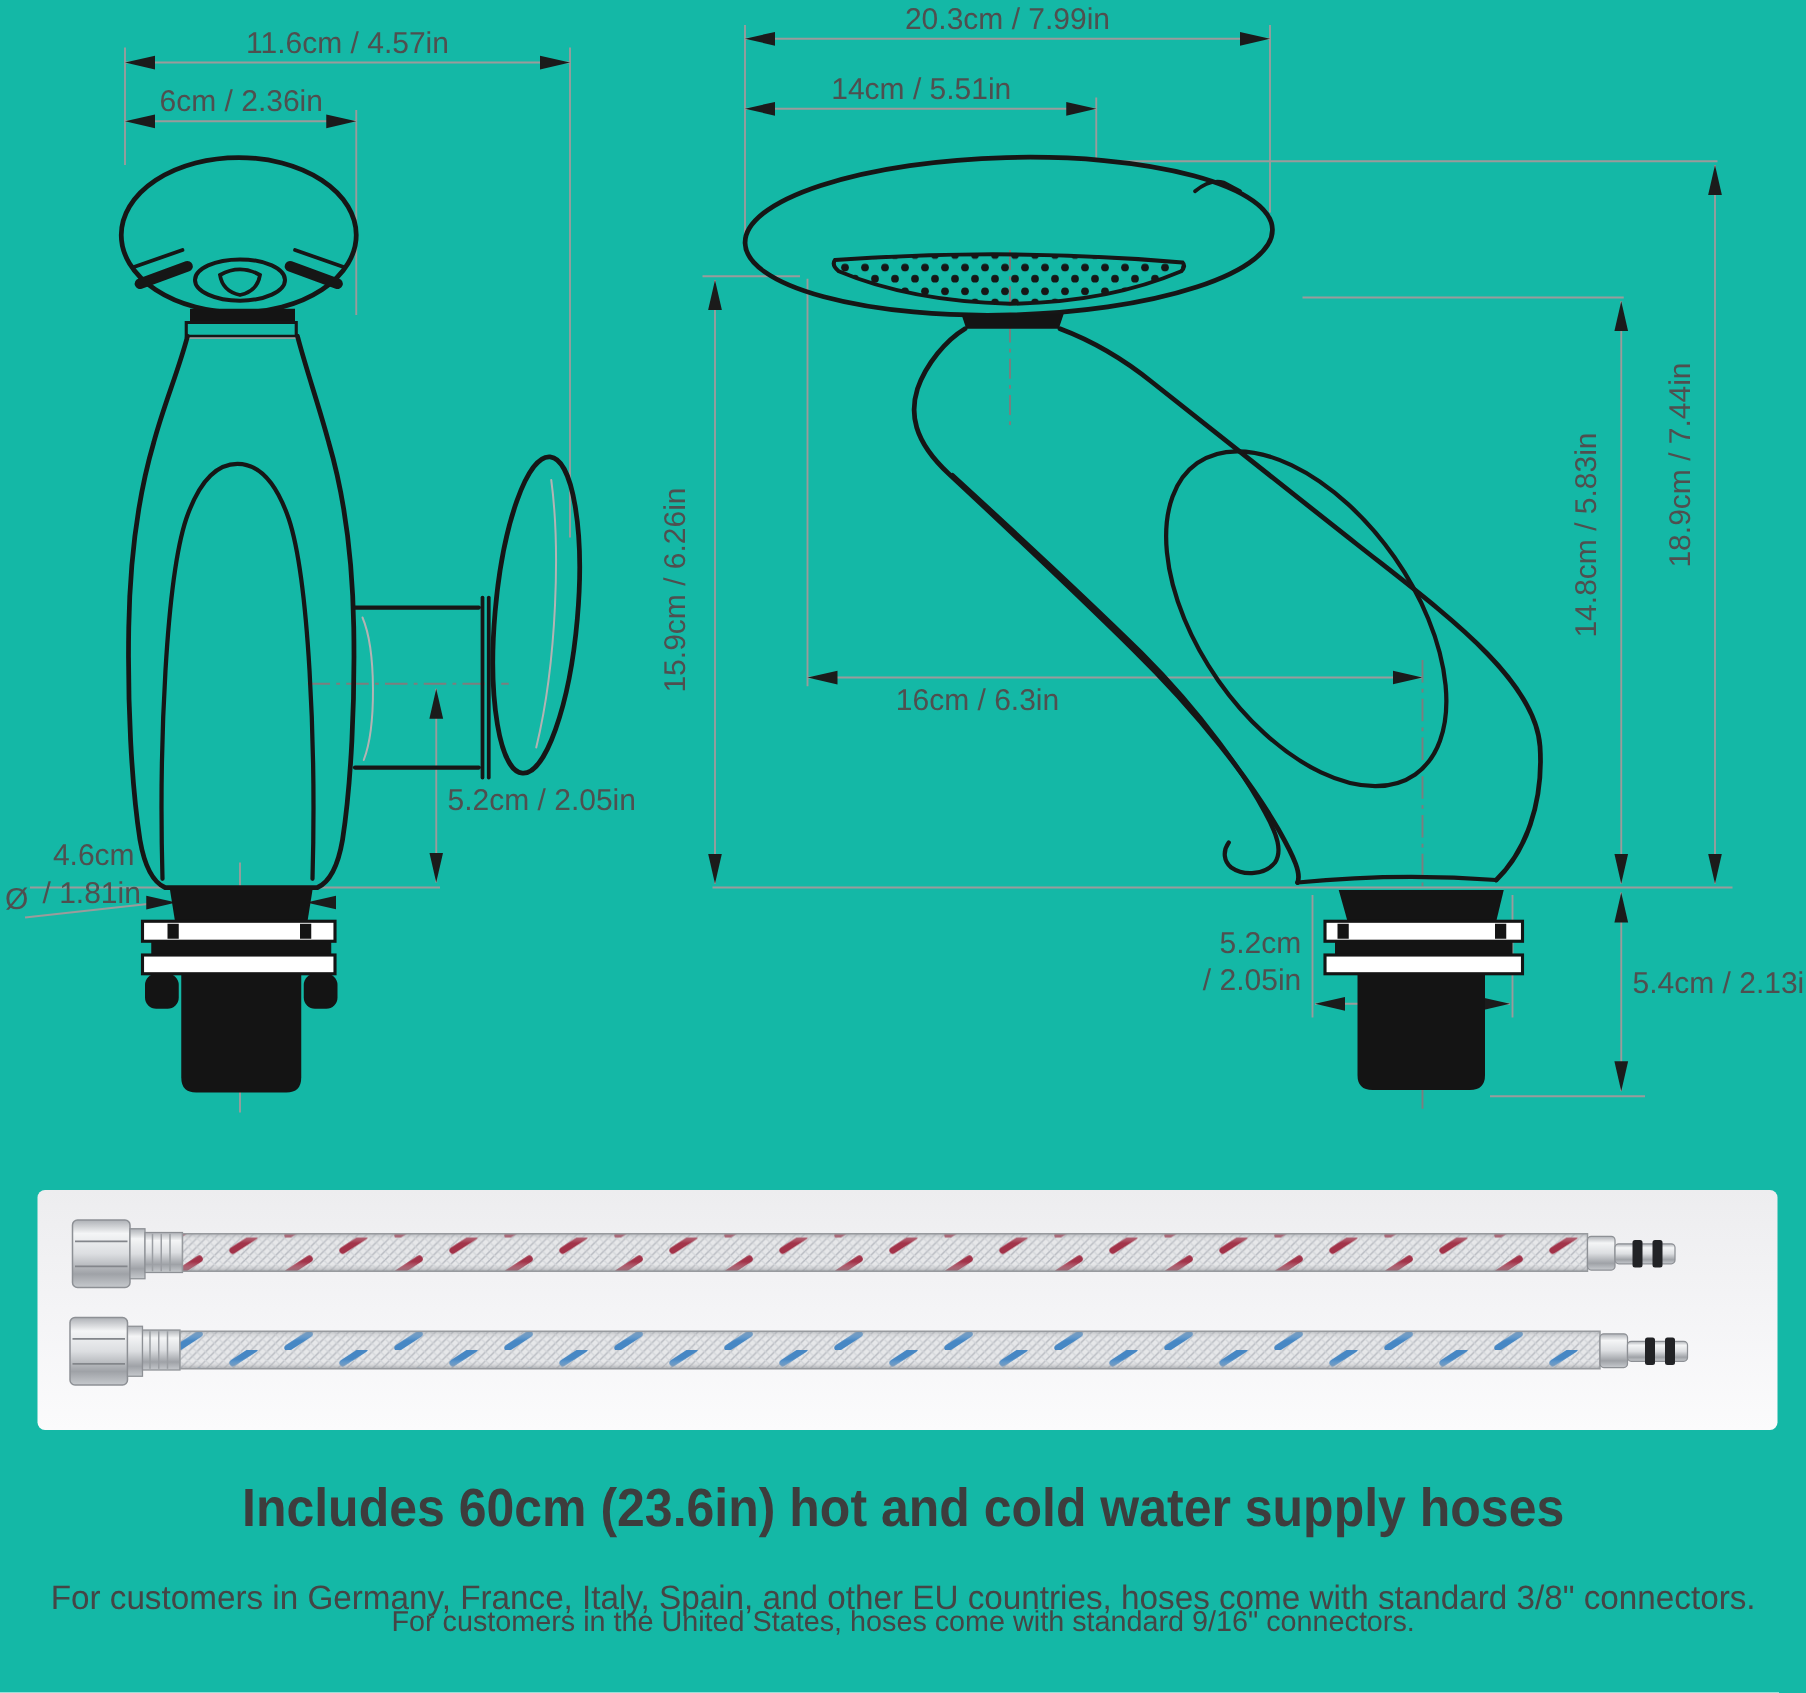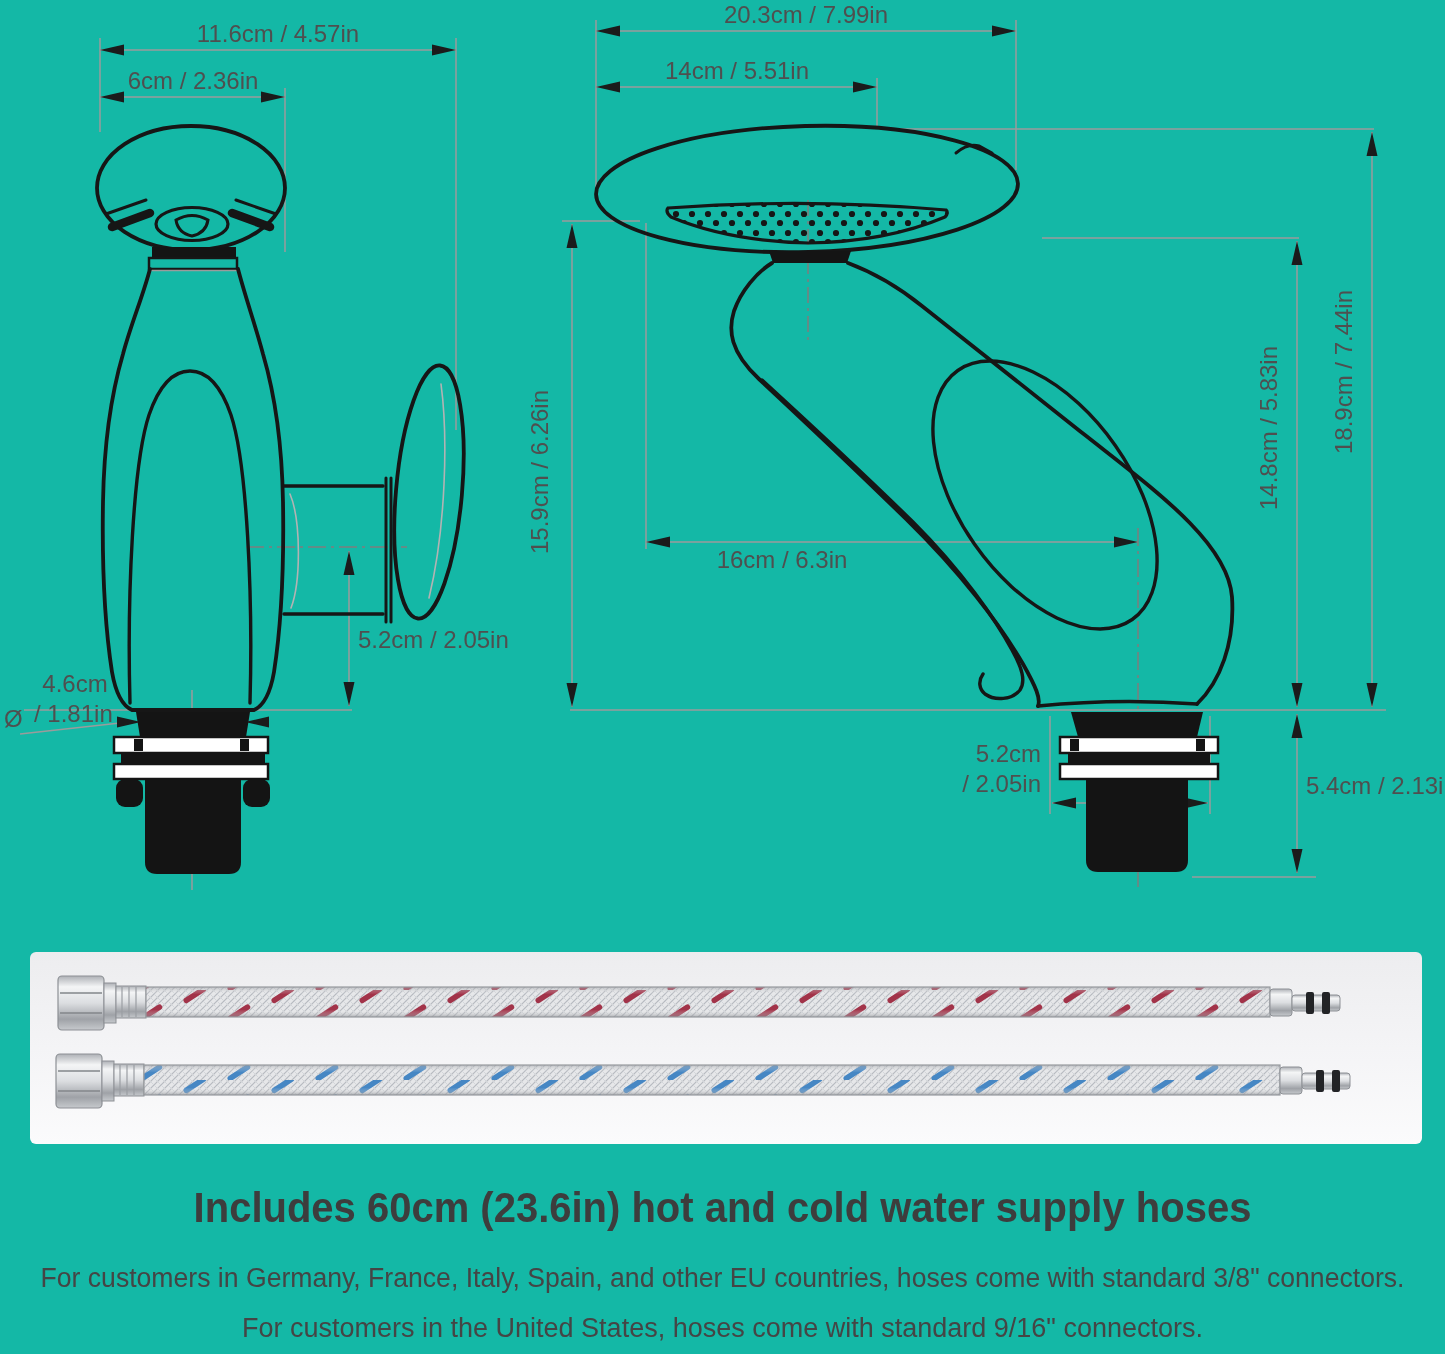--- a/index.html
+++ b/index.html
@@ -5,21 +5,21 @@
   html,body{margin:0;padding:0;background:#ffffff;}
   .canvas{position:relative;width:1445px;height:1354px;background:#14b8a6;overflow:hidden;
           font-family:"Liberation Sans", sans-serif;}
   .canvas svg{position:absolute;left:0;top:0;}
   .dimtext{fill:#4f4f4f;font-family:"Liberation Sans",sans-serif;font-size:24px;}
   .footer-line{position:absolute;left:0;width:1445px;text-align:center;color:#454545;
                font-family:"Liberation Sans",sans-serif;}
   .footer-heading{top:1183px;font-size:43px;font-weight:bold;color:#3d3d3d;
                   transform:scaleX(.93);letter-spacing:0px;}
   .footer-p1{top:1263px;font-size:27px;transform:scaleX(.985);}
-  .footer-p2{top:1313px;font-size:27px;}
+  .footer-p2{top:1284px;font-size:23px;}
 </style>
 </head>
 <body>
 
 <div class="canvas">
 
 <svg width="1445" height="1354" viewBox="0 0 1445 1354">
   <defs>
     <marker id="arr" markerUnits="userSpaceOnUse" markerWidth="26" markerHeight="14" refX="24" refY="0" orient="auto-start-reverse" viewBox="0 -7 26 14">
       <path d="M24,0 L0,5.5 L0,-5.5 Z" fill="#1b1b1b"></path>

